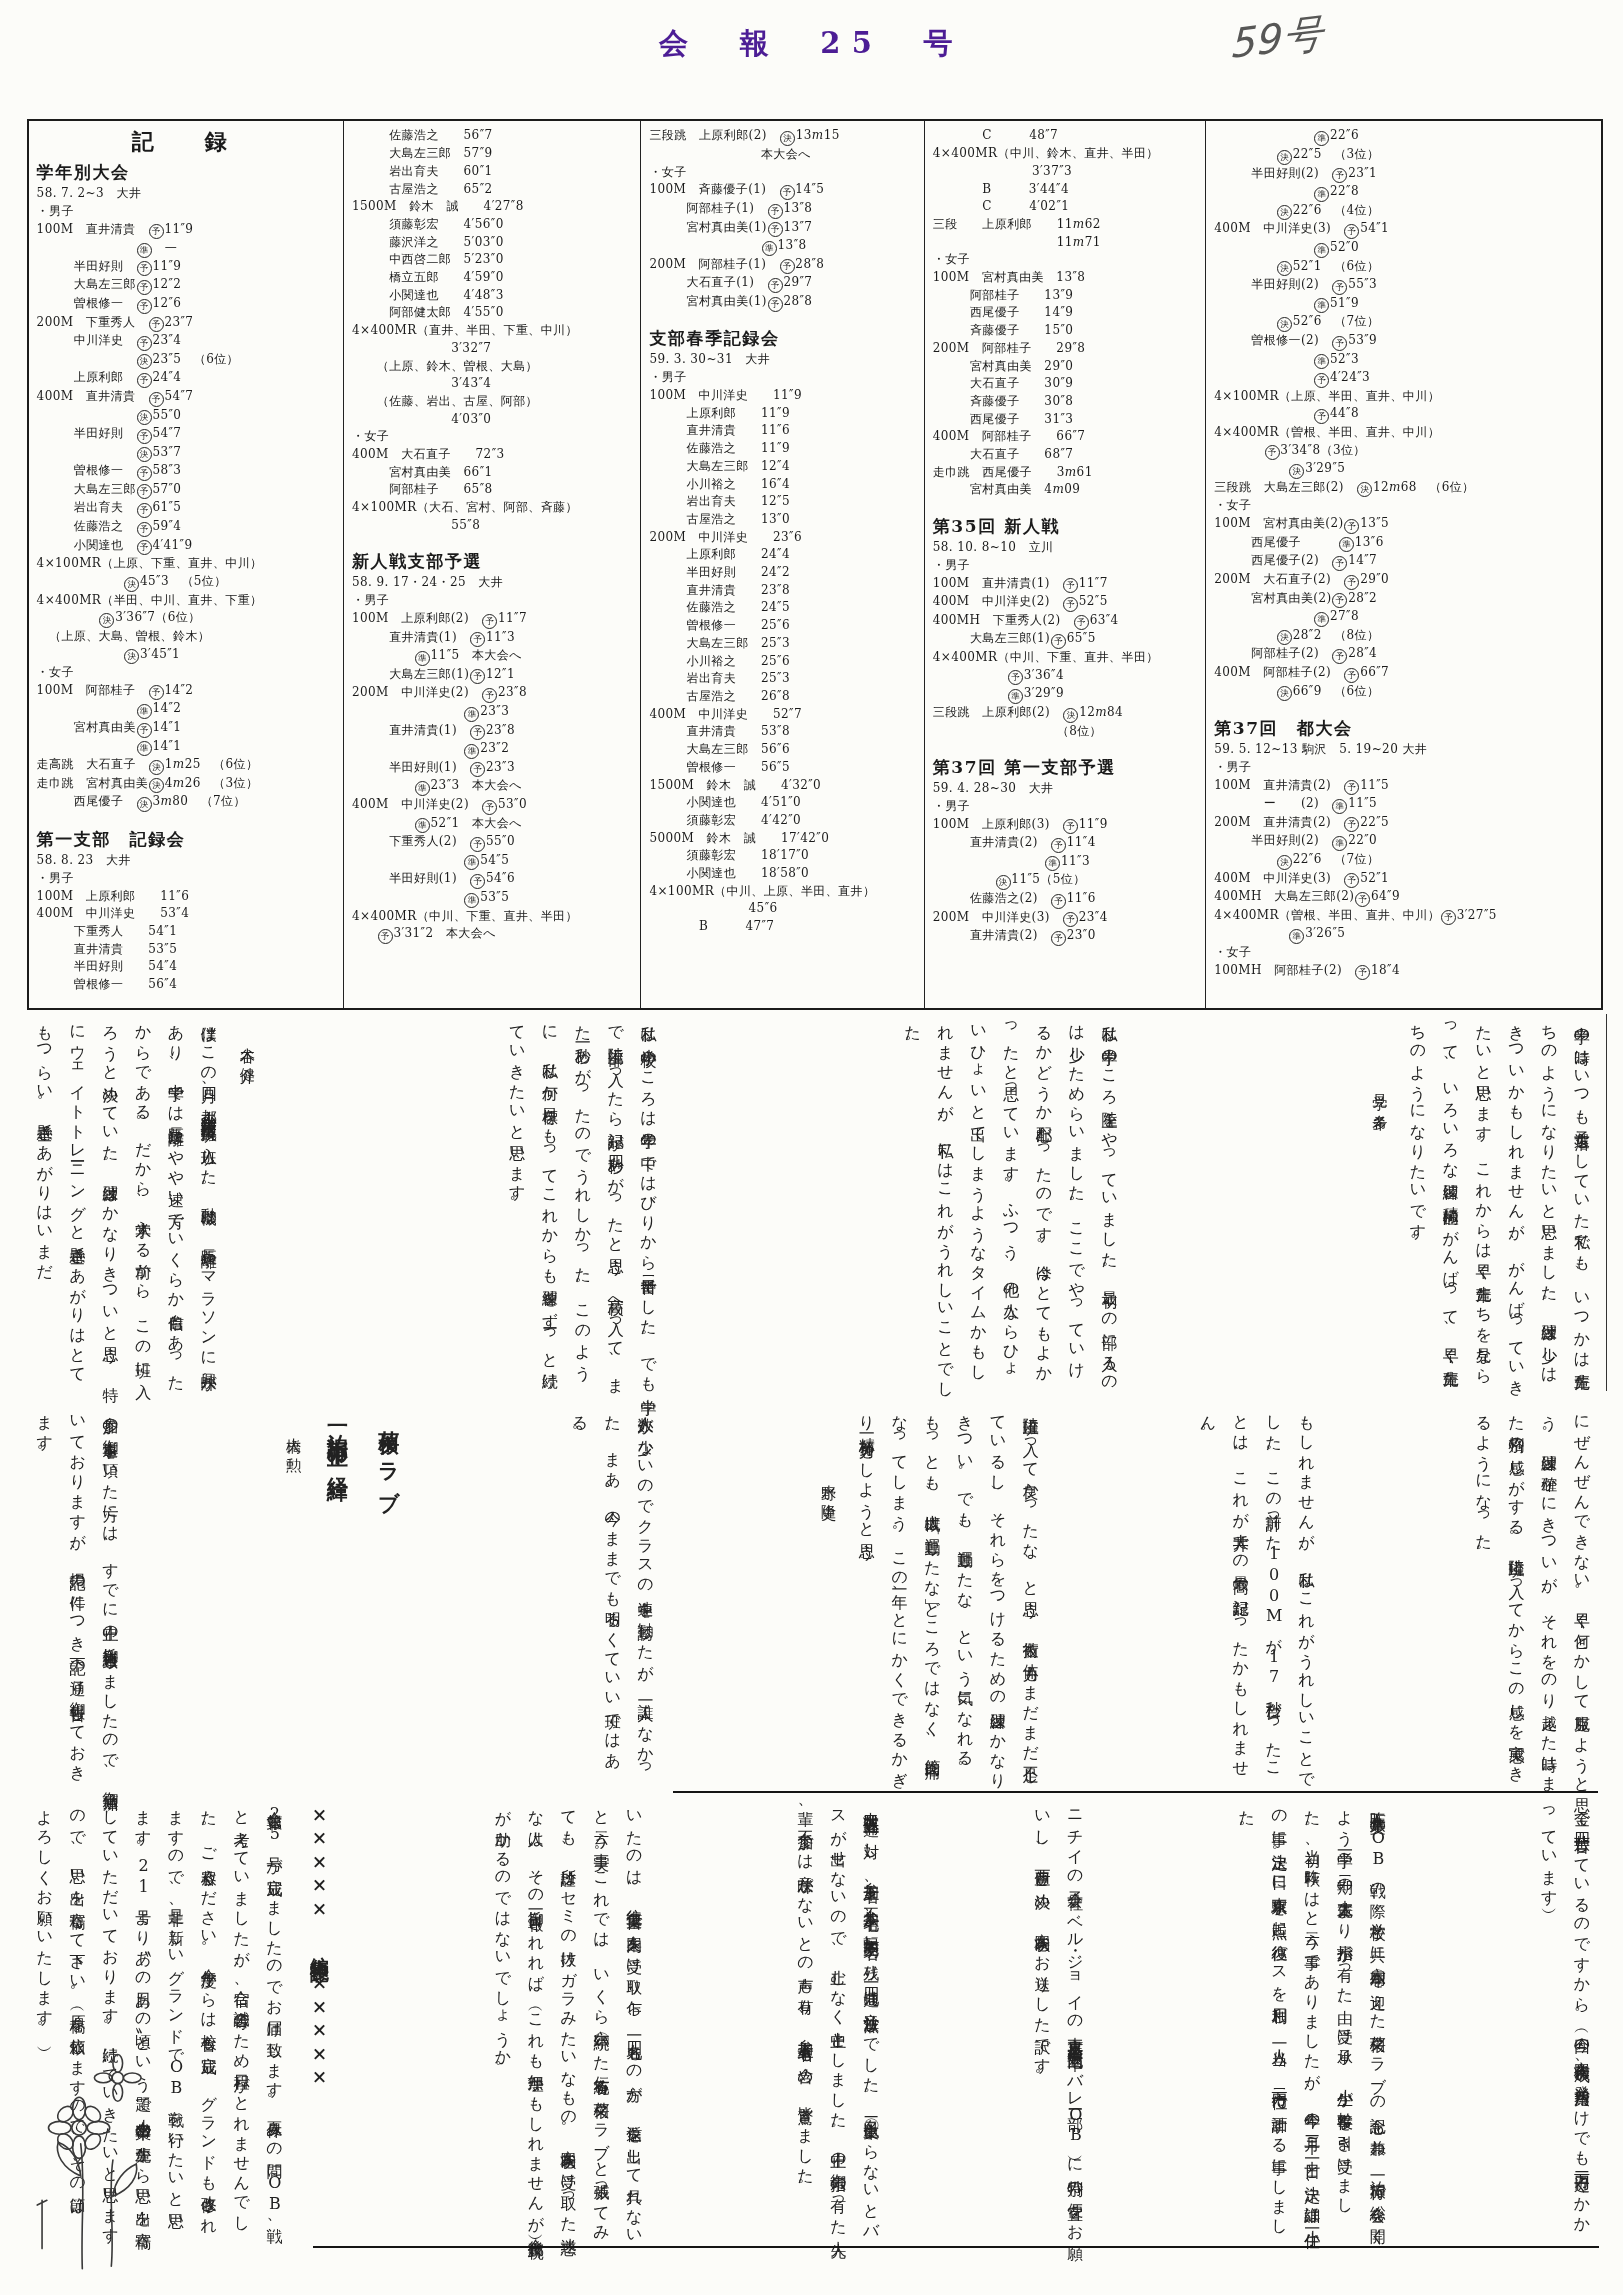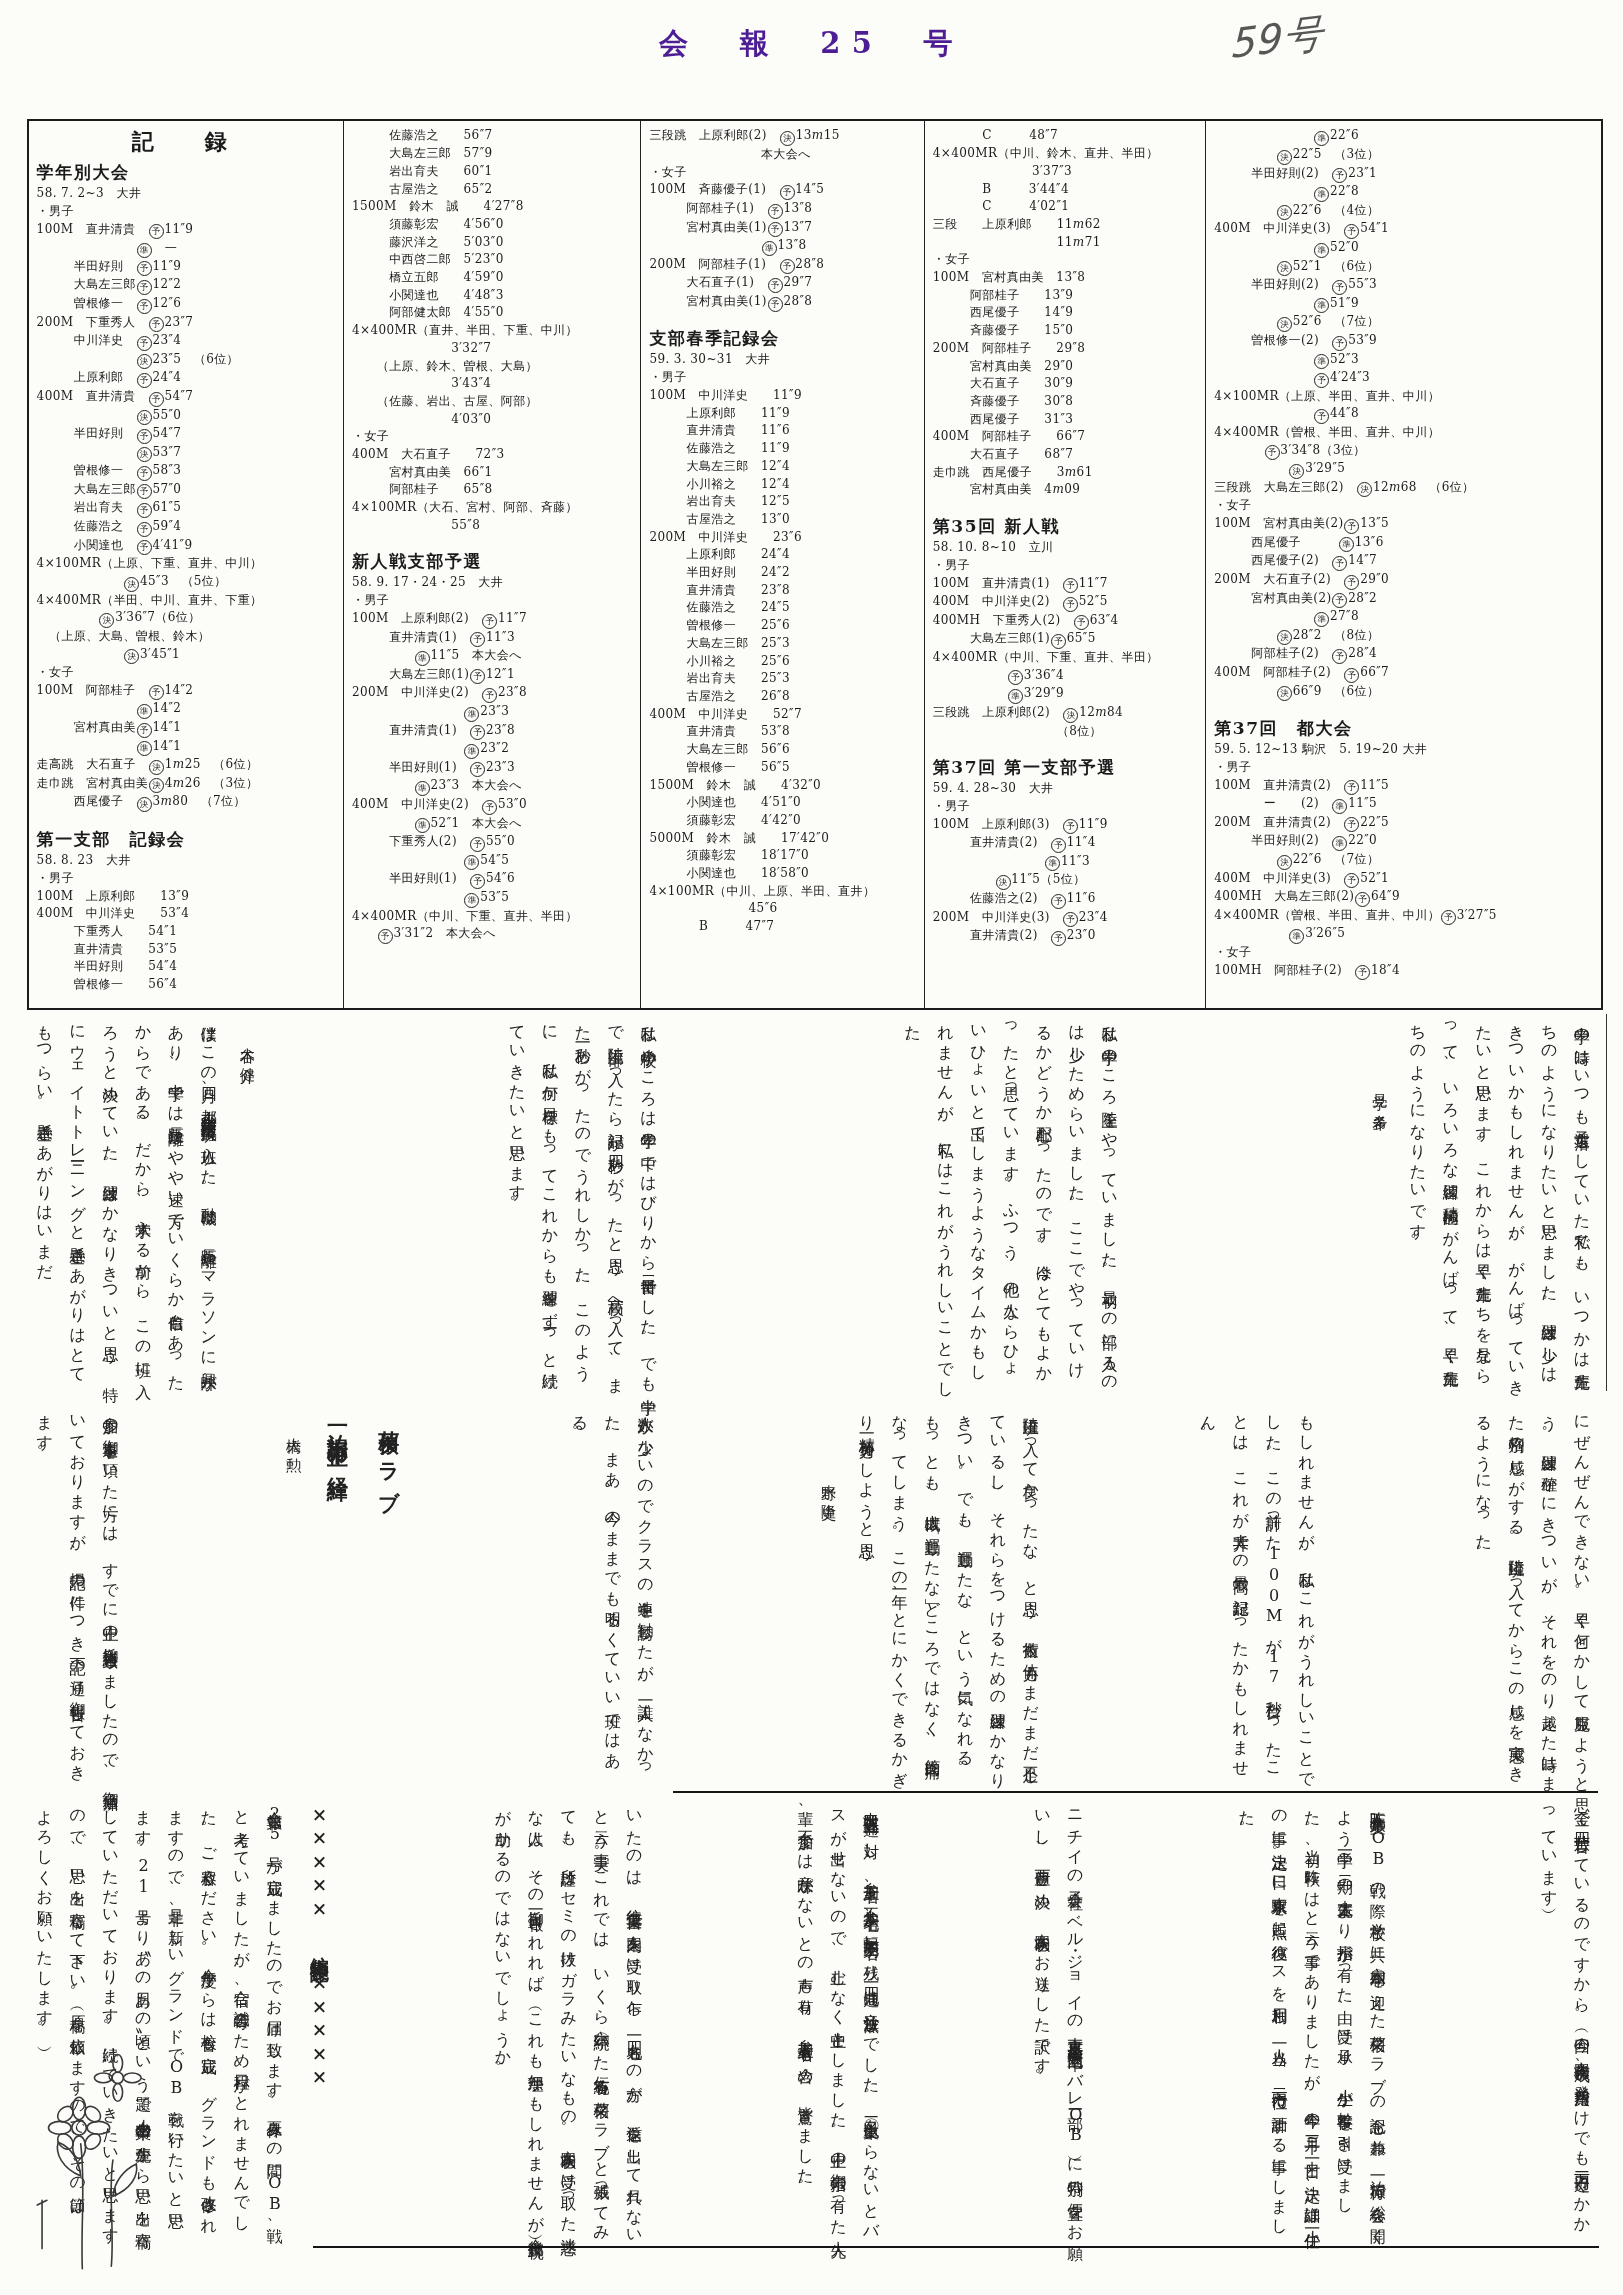--- a/index.html
+++ b/index.html
@@ -90,21 +90,21 @@
         <div class="rl rl-t">　　　　　　　　<span class="mk">準</span>14″2</div>
         <div class="rl rl-t">　　　宮村真由美<span class="mk">予</span>14″1</div>
         <div class="rl rl-t">　　　　　　　　<span class="mk">準</span>14″1</div>
         <div class="rl rl-t">走高跳　大石直子　<span class="mk">決</span>1<span class="em">m</span>25　（6位）</div>
         <div class="rl rl-t">走巾跳　宮村真由美<span class="mk">決</span>4<span class="em">m</span>26　（3位）</div>
         <div class="rl rl-t">　　　西尾優子　<span class="mk">決</span>3<span class="em">m</span>80　（7位）</div>
         <div class="rl rl-gap">&nbsp;</div>
         <div class="rl rl-sec">第一支部　記録会</div>
         <div class="rl rl-date">58. 8. 23　大井</div>
         <div class="rl rl-t">・男子</div>
-        <div class="rl rl-t">100M　上原利郎　　13″9</div>
+        <div class="rl rl-t">100M　上原利郎　　11″6</div>
         <div class="rl rl-t">400M　中川洋史　　53″4</div>
         <div class="rl rl-t">　　　下重秀人　　54″1</div>
         <div class="rl rl-t">　　　直井清貴　　53″5</div>
         <div class="rl rl-t">　　　半田好則　　54″4</div>
         <div class="rl rl-t">　　　曽根修一　　56″4</div>
       </div>
       <div class="rcol">
         <div class="rl rl-t">　　　佐藤浩之　　56″7</div>
         <div class="rl rl-t">　　　大島左三郎　57″9</div>
         <div class="rl rl-t">　　　岩出育夫　　60″1</div>
@@ -164,21 +164,21 @@
         <div class="rl rl-t">　　　宮村真由美(1)<span class="mk">予</span>28″8</div>
         <div class="rl rl-gap">&nbsp;</div>
         <div class="rl rl-sec">支部春季記録会</div>
         <div class="rl rl-date">59. 3. 30~31　大井</div>
         <div class="rl rl-t">・男子</div>
         <div class="rl rl-t">100M　中川洋史　　11″9</div>
         <div class="rl rl-t">　　　上原利郎　　11″9</div>
         <div class="rl rl-t">　　　直井清貴　　11″6</div>
         <div class="rl rl-t">　　　佐藤浩之　　11″9</div>
         <div class="rl rl-t">　　　大島左三郎　12″4</div>
-        <div class="rl rl-t">　　　小川裕之　　12″4</div>
+        <div class="rl rl-t">　　　小川裕之　　16″4</div>
         <div class="rl rl-t">　　　岩出育夫　　12″5</div>
         <div class="rl rl-t">　　　古屋浩之　　13″0</div>
         <div class="rl rl-t">200M　中川洋史　　23″6</div>
         <div class="rl rl-t">　　　上原利郎　　24″4</div>
         <div class="rl rl-t">　　　半田好則　　24″2</div>
         <div class="rl rl-t">　　　直井清貴　　23″8</div>
         <div class="rl rl-t">　　　佐藤浩之　　24″5</div>
         <div class="rl rl-t">　　　曽根修一　　25″6</div>
         <div class="rl rl-t">　　　大島左三郎　25″3</div>
         <div class="rl rl-t">　　　小川裕之　　25″6</div>

